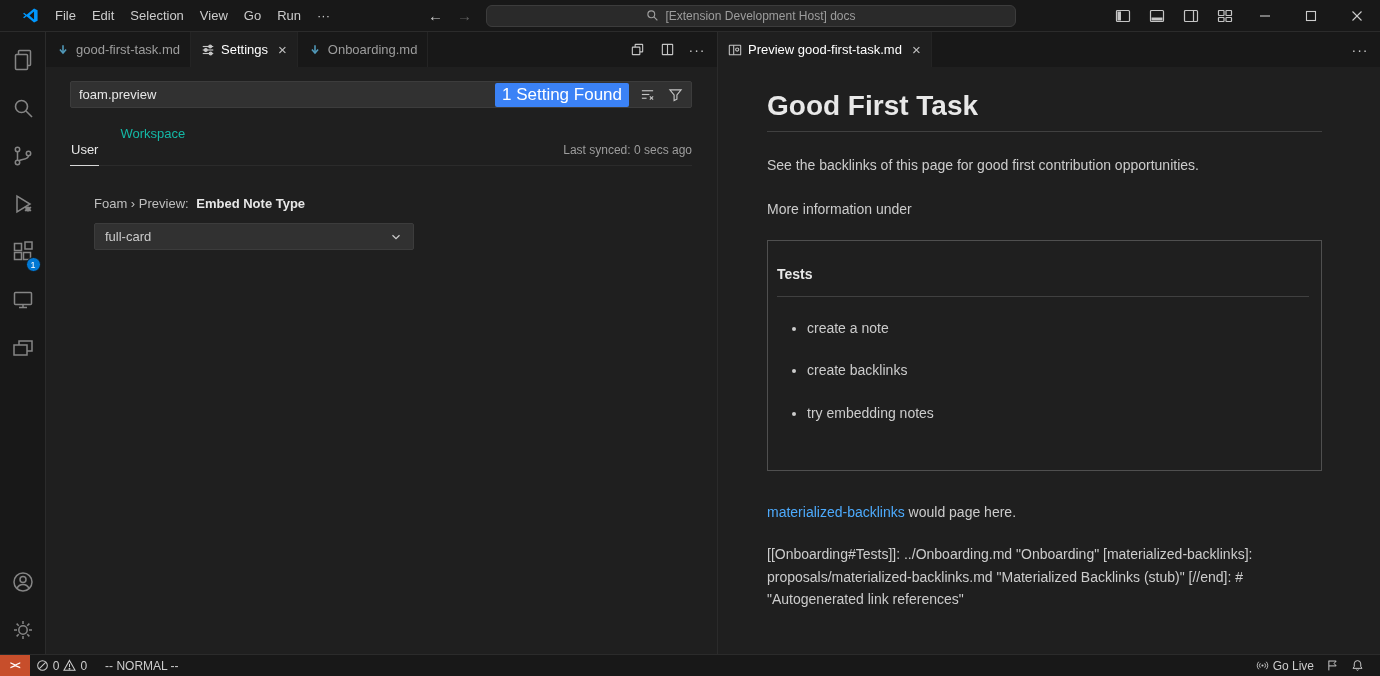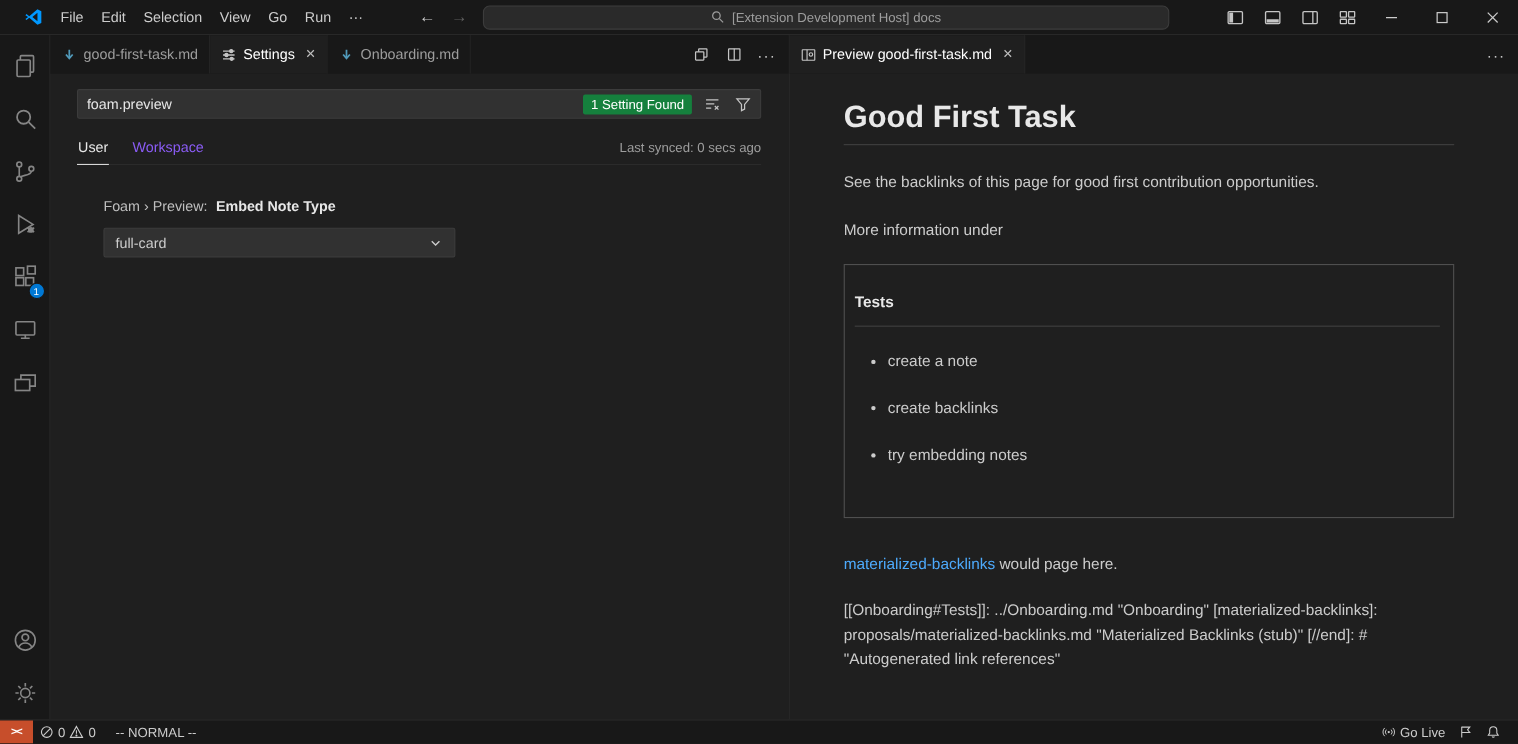--- a/index.html
+++ b/index.html
@@ -17,21 +17,21 @@
     display:flex; align-items:center; color:#cccccc;
   }
   .tb-left { display:flex; align-items:center; padding-left:10px;margin-left:12px; }
   .logo { margin-right:8px; }
   .menus { display:flex; align-items:center; }
   .menu-item { padding:4px 8px; font-size:13px; color:#cccccc; border-radius:4px; cursor:default; }
   .tb-center { flex:1; display:flex; align-items:center; justify-content:center; gap:14px; }
   .nav-arrow { font-size:15px; color:#cccccc; }
   .nav-arrow.disabled { color:#5f5f5f; }
   .cmd-center {
-    width:624px; height:22px; background:#2a2a2a; border:1px solid #3c3c3c; border-radius:6px;
+    width:530px; height:22px; background:#2a2a2a; border:1px solid #3c3c3c; border-radius:6px;
     display:flex; align-items:center; justify-content:center; gap:6px;
     color:#9d9d9d; font-size:12px;
   }
   .tb-right { display:flex; align-items:center; height:100%; }
   .tb-icon { width:34px; height:100%; display:flex; align-items:center; justify-content:center; }
   .win-btn { width:46px; height:100%; display:flex; align-items:center; justify-content:center; }
 
   
   .main { flex:1; display:flex; min-height:0; }
 
@@ -67,26 +67,26 @@
   .settings-body { flex:1; background:#1f1f1f; padding:14px 25px 0 24px; overflow:hidden; }
   .settings-search {
     height:27px; background:#313131; border:1px solid #3c3c3c; border-radius:2px;
     display:flex; align-items:center; padding:0 6px 0 8px; gap:8px;
   }
   .settings-search input {
     flex:1; background:transparent; border:none; outline:none; color:#e7e7e7;
     font-family:"Liberation Sans",sans-serif; font-size:13px;
   }
   .result-badge {
-    background:#15803d; color:#ffffff; font-size:12px; padding:2px 7px; border-radius:2px; white-space:nowrap;
+    background:#3b82f6; color:#ffffff; font-size:17px; padding:2px 7px; border-radius:2px; white-space:nowrap;
   }
   .search-icon-btn { width:20px; height:20px; display:flex; align-items:center; justify-content:center; color:#c5c5c5; }
 
   .scope-row { display:flex; align-items:flex-end; gap:20px; margin-top:14px; border-bottom:1px solid #2b2b2b; }
-  .scope-tab { font-size:13px; color:#8b5cf6; padding:4px 1px 8px; margin-bottom:0; }
+  .scope-tab { font-size:13px; color:#14b8a6; padding:4px 1px 8px; margin-bottom:16px; }
   .scope-tab.active { color:#e7e7e7; border-bottom:1px solid #d7d7d7; margin-bottom:-1px; }
   .sync-label { margin-left:auto; font-size:12px; color:#9d9d9d; padding-bottom:8px; }
 
   .setting-item { margin:30px 0 0 24px; }
   .setting-label { font-size:13px; }
   .setting-cat { color:#bfbfbf; }
   .setting-name { color:#e7e7e7; font-weight:bold; margin-left:4px; }
   .dropdown {
     margin-top:12px; width:320px; height:27px; background:#313131; border:1px solid #3c3c3c; border-radius:2px;
     display:flex; align-items:center; justify-content:space-between; padding:0 10px; font-size:13px; color:#cccccc;

